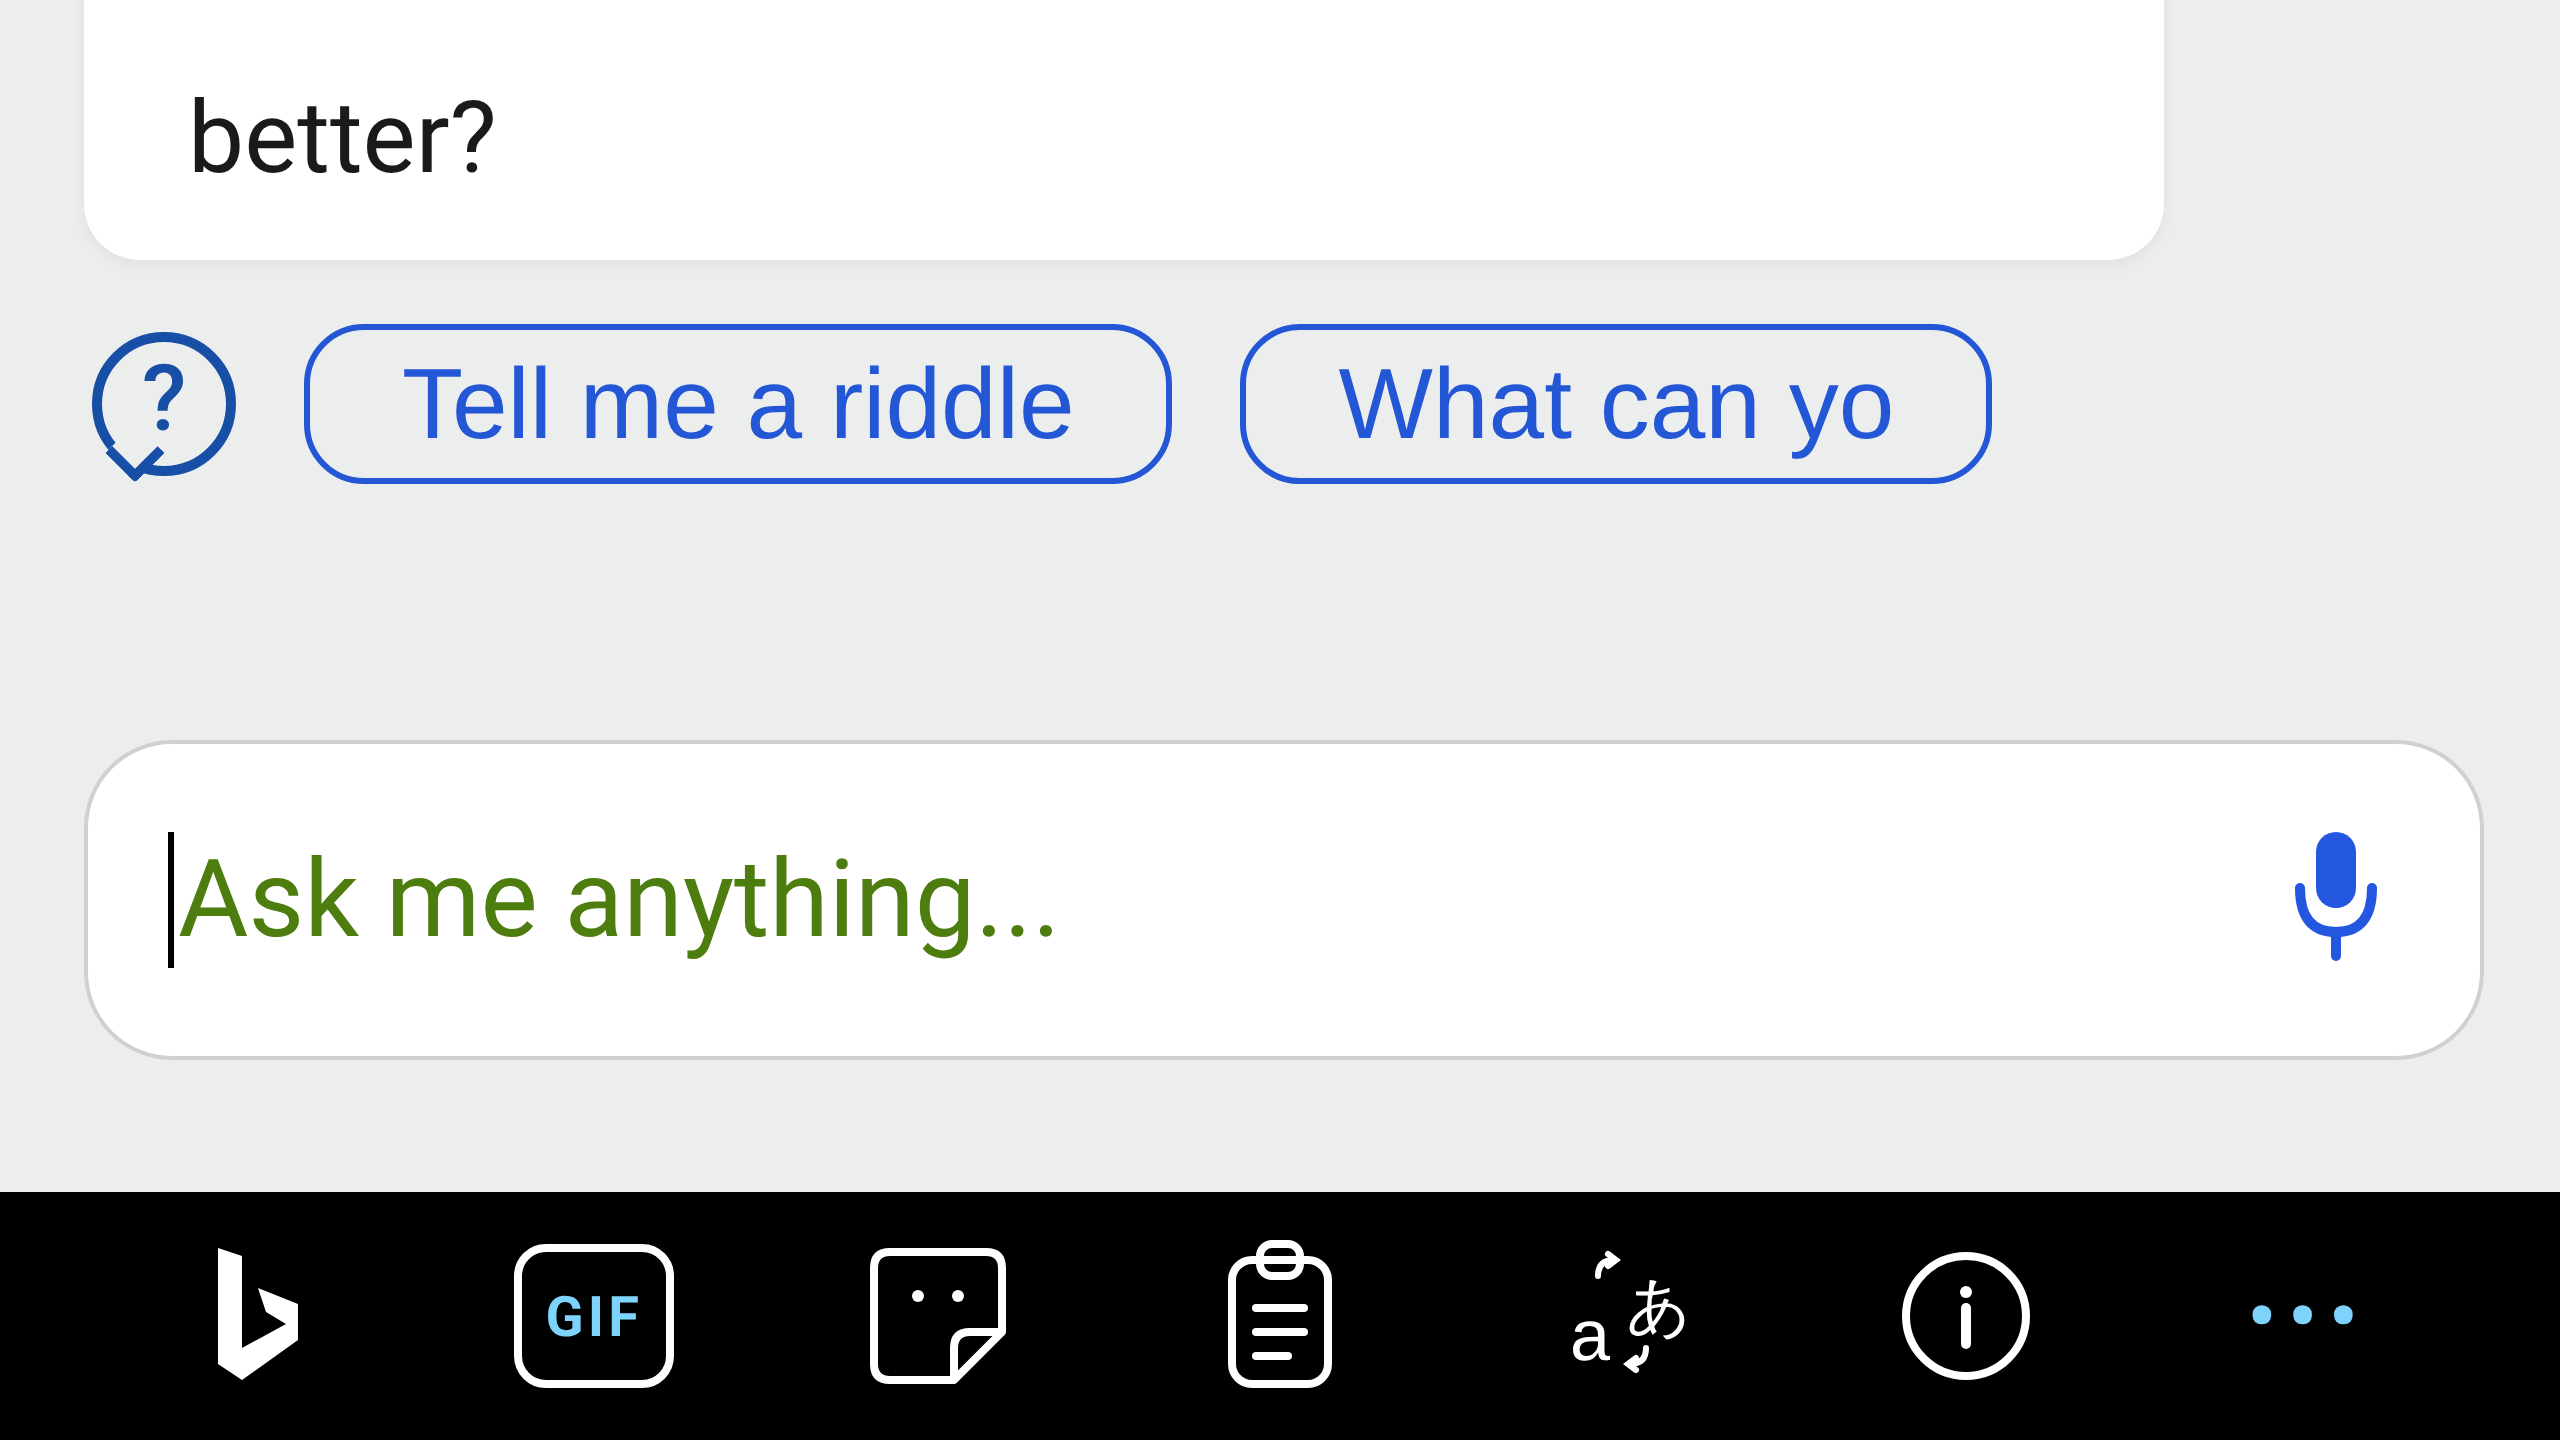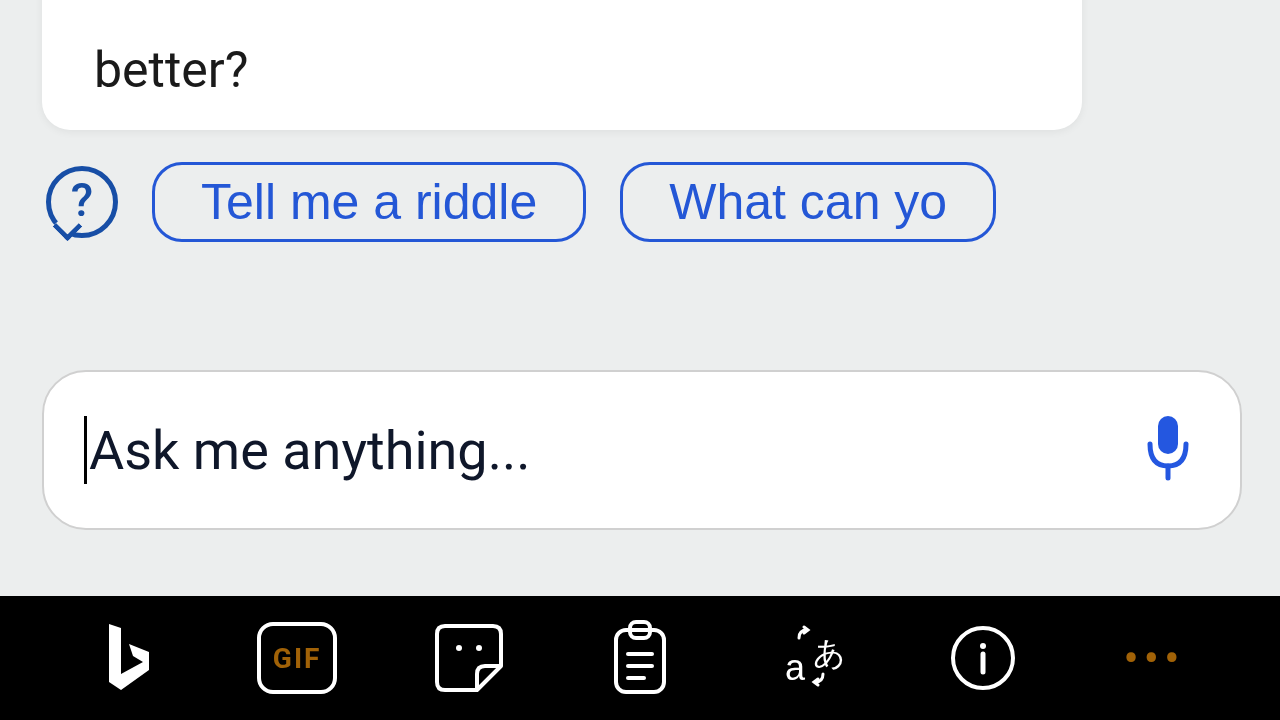--- a/index.html
+++ b/index.html
@@ -90,21 +90,21 @@
       padding: 0 40px;
     }
     .text-cursor {
       width: 3px;
       height: 68px;
       background: #000;
       margin-right: 2px;
     }
     .input-placeholder {
       font-size: 54px;
-      color: #0f172a;
+      color: #4d7c0f;
       flex: 1;
       font-weight: 400;
     }
     .mic-button {
       width: 64px;
       height: 64px;
       display: flex;
       align-items: center;
       justify-content: center;
       cursor: pointer;
@@ -121,21 +121,21 @@
       justify-content: space-around;
       padding: 0 40px;
     }
     .toolbar-item {
       width: 80px;
       height: 80px;
       display: flex;
       align-items: center;
       justify-content: center;
       cursor: pointer;
-      color: #a16207;
+      color: #7dd3fc;
     }
     .gif-box {
       border: 4px solid #fff;
       border-radius: 16px;
       width: 96px;
       height: 72px;
       display: flex;
       align-items: center;
       justify-content: center;
       font-size: 28px;

